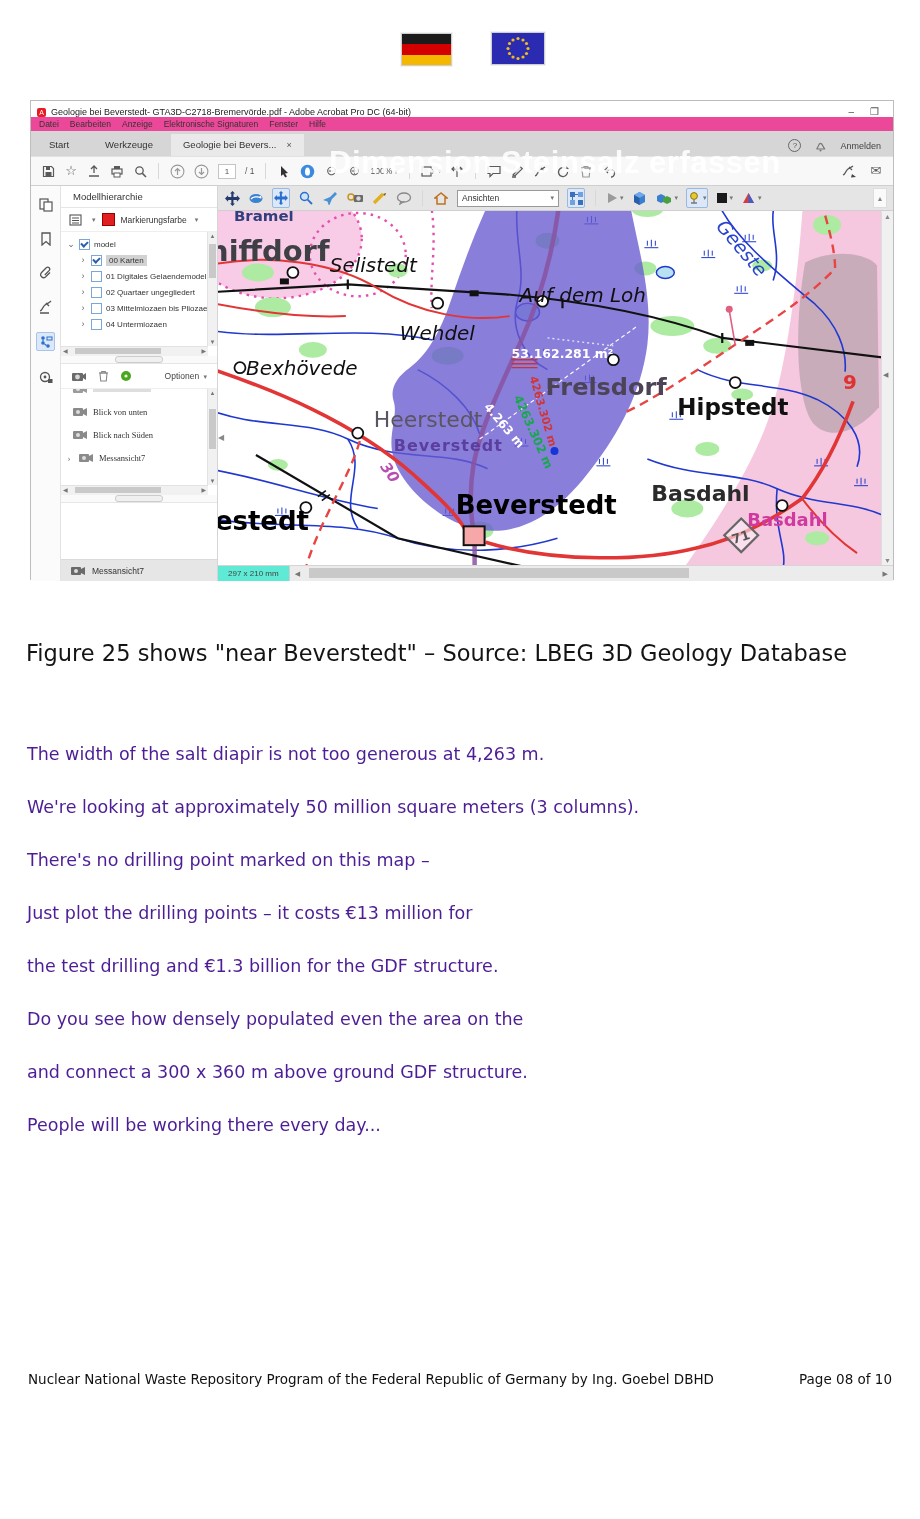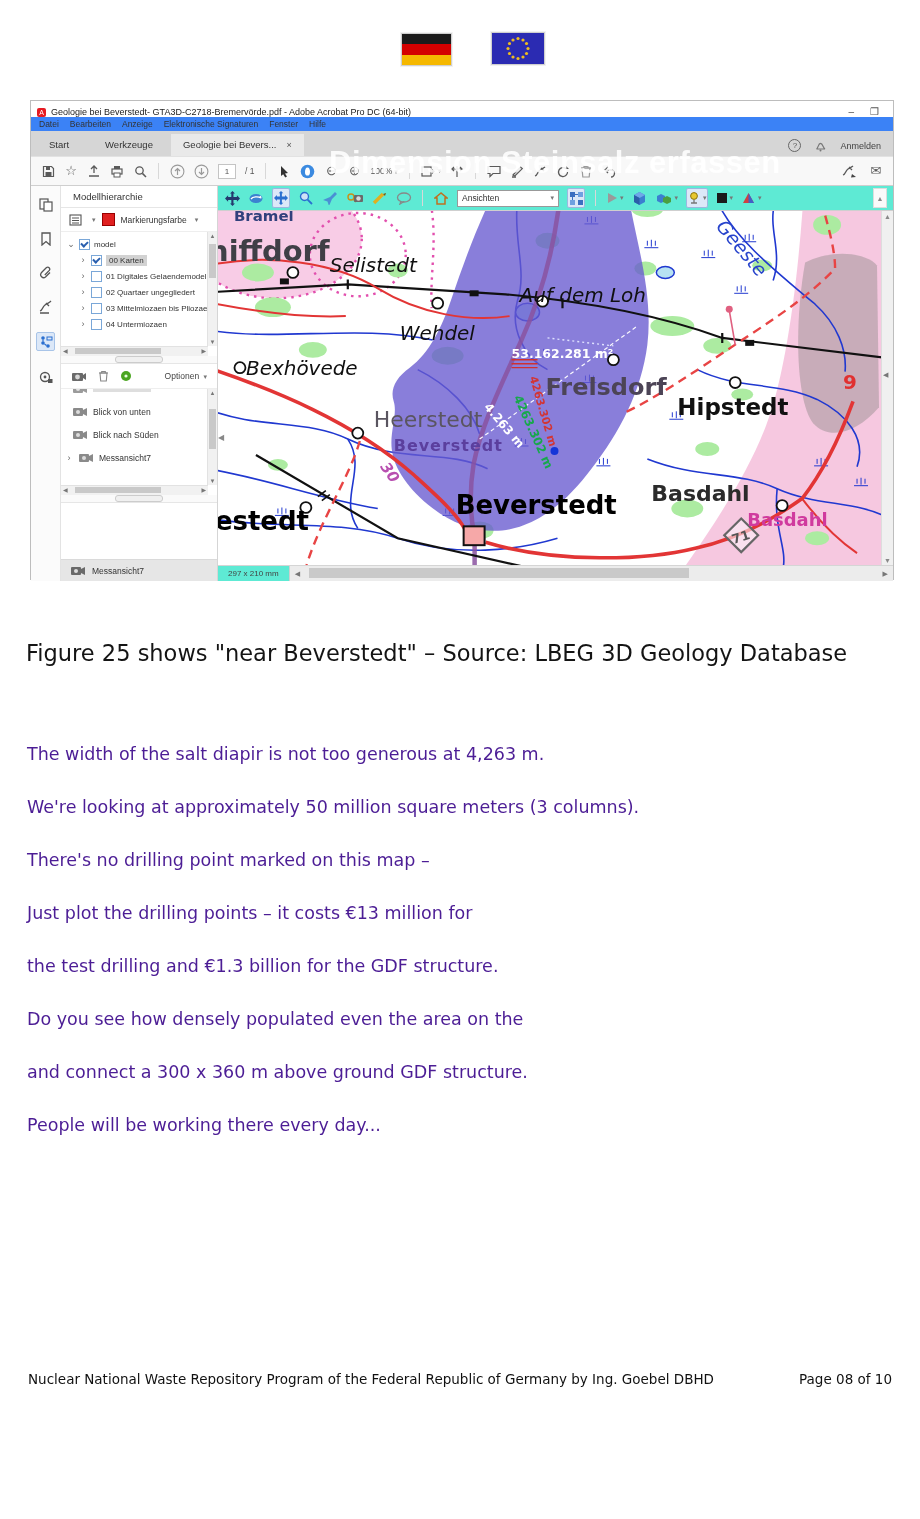--- a/index.html
+++ b/index.html
@@ -10,21 +10,21 @@
   .flag-de{left:401px;top:33px;width:49px;height:31px;display:flex;flex-direction:column;}
   .flag-de .b1{flex:1;background:#1b1b1b;} .flag-de .b2{flex:1;background:#d40000;} .flag-de .b3{flex:1;background:#f5b800;}
   .flag-eu{left:491px;top:32px;width:52px;height:31px;background:#2b2bb2;}
 
   
   .window{position:absolute;left:30px;top:100px;width:862px;height:478px;border:1px solid #bdbdbd;background:#fff;font-family:"Liberation Sans",sans-serif;color:#333;}
   .titlebar{height:16px;display:flex;align-items:flex-end;font-size:9px;padding:0 6px;background:#fff;}
   .titlebar .appicon{width:9px;height:9px;background:#e61b23;border-radius:2px;color:#fff;font-size:7px;line-height:9px;text-align:center;margin-right:5px;flex:none;}
   .titlebar .ttl{white-space:nowrap;overflow:hidden;color:#222;}
   .winctl{margin-left:auto;display:flex;gap:16px;font-size:10px;color:#555;padding-right:8px;}
-  .menubar{height:14px;display:flex;align-items:center;gap:11px;font-size:8.5px;padding:0 8px;color:#333;background:#3b82f6;}
+  .menubar{height:14px;display:flex;align-items:center;gap:11px;font-size:8.5px;padding:0 8px;color:#333;background:#ec4899;}
   .tabbar{height:25px;background:#d6d6d6;display:flex;align-items:flex-end;position:relative;}
   .tab{font-size:9.5px;color:#333;padding:5px 18px 6px;cursor:default;}
   .tab.doc{background:#e9e9e9;display:flex;gap:10px;align-items:center;padding:5px 12px 6px;}
   .tab .x{color:#555;font-size:9px;}
   .tabbar-right{margin-left:auto;display:flex;align-items:center;gap:14px;padding:0 12px 4px 0;font-size:9px;color:#444;}
   .qmark{width:11px;height:11px;border:1px solid #666;border-radius:50%;font-size:8px;text-align:center;line-height:11px;color:#555;}
   .overlay-title{position:absolute;left:258px;top:14px;font-size:31px;font-weight:700;color:rgba(255,255,255,.88);letter-spacing:.5px;white-space:nowrap;z-index:9;pointer-events:none;margin-left:40px;}
 
   .toolbar{height:28px;background:#f8f8f8;border-top:1px solid #e2e2e2;border-bottom:1px solid #cfcfcf;display:flex;align-items:center;gap:9px;padding:0 10px;font-size:8.5px;color:#555;}
   .tbtn{display:inline-flex;align-items:center;justify-content:center;min-width:14px;height:16px;}
@@ -56,28 +56,28 @@
   .vscroll .up{top:1px;} .vscroll .dn{bottom:1px;}
   .hscroll{height:9px;background:#f1f1f1;border-top:1px solid #e2e2e2;position:relative;margin-right:9px;}
   .hscroll .thumb{position:absolute;left:14px;top:1px;height:6px;width:86px;background:#c9c9c9;}
   .hscroll .lt,.hscroll .rt{position:absolute;top:0;font-size:6px;color:#777;line-height:9px;}
   .hscroll .lt{left:2px;} .hscroll .rt{right:2px;}
   .divider-pill{height:7px;display:flex;align-items:center;justify-content:center;background:#fafafa;border-bottom:1px solid #e6e6e6;}
   .divider-pill i{width:46px;height:5px;border:1px solid #ccc;border-radius:3px;background:#f0f0f0;}
   .views-tools{height:24px;display:flex;align-items:center;gap:11px;padding:0 10px;border-bottom:1px solid #eee;}
   .opt{margin-left:auto;color:#444;font-size:8.5px;}
   .viewlist{position:relative;height:96px;overflow:hidden;}
-  .vrow{display:flex;align-items:center;gap:6px;height:23px;padding-left:12px;}
+  .vrow{display:flex;align-items:center;gap:6px;height:23px;padding-left:12px;font-family:Liberation Serif, serif;}
   .vrow.clip{margin-top:-12px;opacity:.85;}
   .stub{width:58px;height:6px;background:#d9d9d9;}
   .vlabel{color:#333;font-size:8.5px;}
   .currentview{height:21px;background:#e6e6e6;display:flex;align-items:center;gap:7px;padding-left:10px;border-top:1px solid #dadada;margin-top:auto;}
 
   .mapcol{flex:1;display:flex;flex-direction:column;min-width:0;}
-  .toolbar3d{height:24px;background:#5eead4;border-bottom:1px solid #cfcfcf;display:flex;align-items:center;gap:8px;padding:0 6px;position:relative;}
+  .toolbar3d{height:24px;background:#e5e5e5;border-bottom:1px solid #cfcfcf;display:flex;align-items:center;gap:8px;padding:0 6px;position:relative;}
   .t3{display:inline-flex;align-items:center;justify-content:center;height:18px;min-width:16px;}
   .t3.pressed{background:#dce8f8;border:1px solid #9ab8e0;border-radius:2px;}
   .ansel{display:flex;align-items:center;justify-content:space-between;width:92px;height:15px;border:1px solid #999;background:#fff;font-size:8.5px;color:#333;padding:0 4px;}
   .scrollcue{margin-left:auto;font-size:7px;color:#888;border:1px solid #ddd;background:#fafafa;width:12px;height:18px;display:flex;align-items:center;justify-content:center;}
 
   .viewport{position:relative;flex:1;background:#fff;overflow:hidden;}
   .map-svg{position:absolute;left:0;top:0;width:calc(100% - 11px);height:calc(100% - 15px);}
   .map-vscroll{position:absolute;right:0;top:0;bottom:15px;width:11px;background:#f0f0f0;border-left:1px solid #ddd;font-size:7px;color:#888;}
   .map-vscroll .a1{position:absolute;top:2px;left:2px;} .map-vscroll .a2{position:absolute;bottom:2px;left:2px;}
   .map-vscroll .col{position:absolute;top:45%;left:1px;color:#777;}

